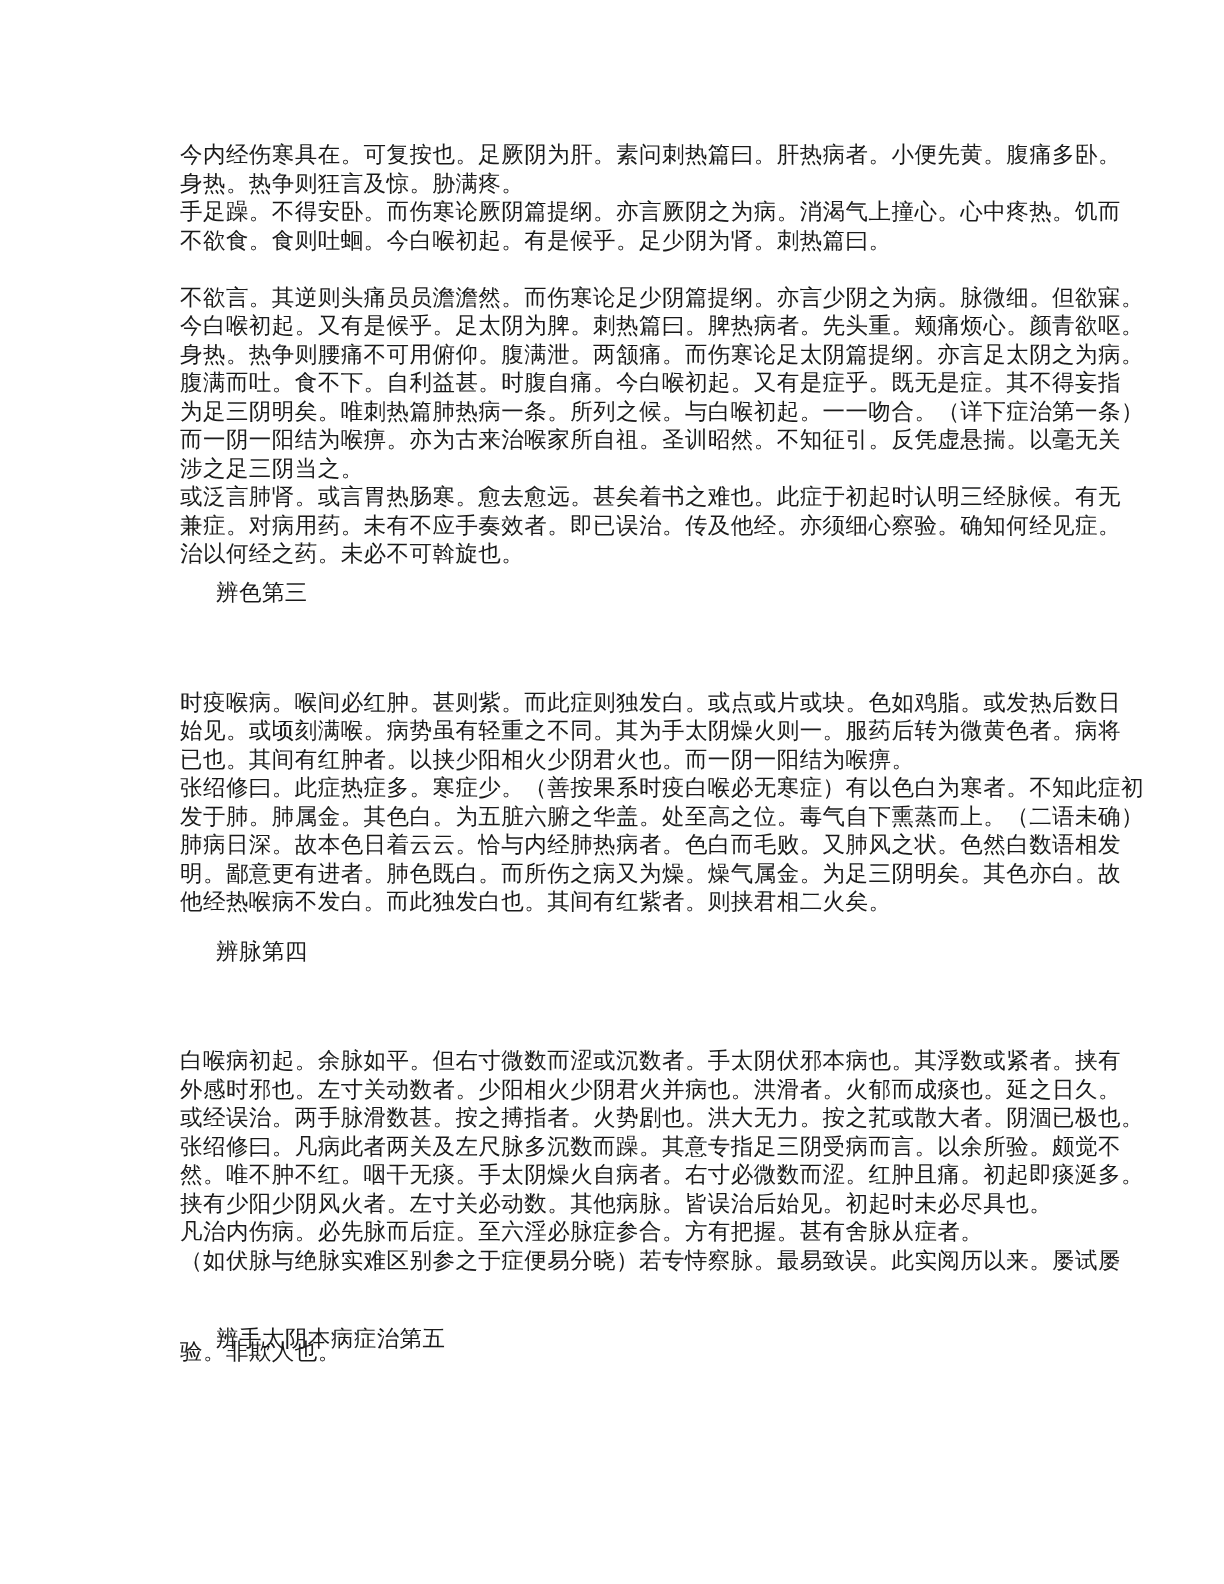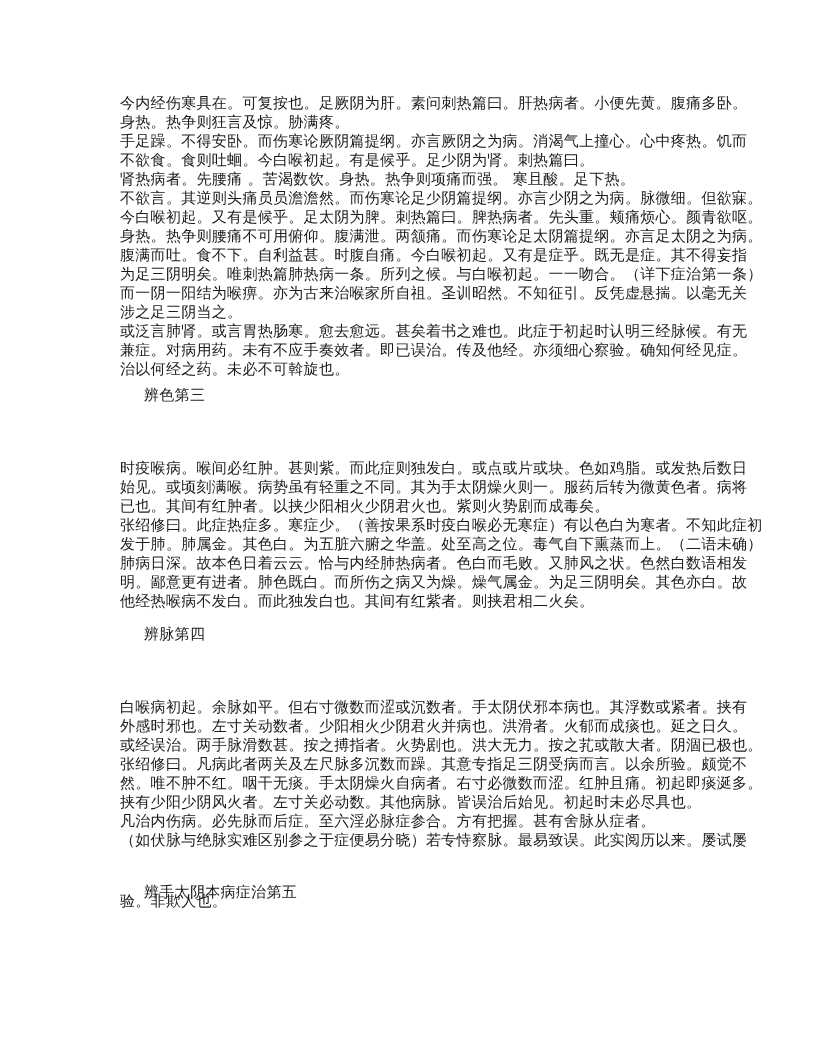--- a/index.html
+++ b/index.html
@@ -19,37 +19,36 @@
 </style>
 </head>
 <body>
 
 <div class="page">
 
   <div class="line" style="top:94px">今内经伤寒具在。可复按也。足厥阴为肝。素问刺热篇曰。肝热病者。小便先黄。腹痛多卧。</div>
   <div class="line" style="top:113px">身热。热争则狂言及惊。胁满疼。</div>
   <div class="line" style="top:132px">手足躁。不得安卧。而伤寒论厥阴篇提纲。亦言厥阴之为病。消渴气上撞心。心中疼热。饥而</div>
   <div class="line" style="top:151px">不欲食。食则吐蛔。今白喉初起。有是候乎。足少阴为肾。刺热篇曰。</div>
-  <div class="line" style="top:170px">肾热病者。先腰痛 。苦渴数饮。身热。热争则项痛而强。 寒且酸。足下热。</div>
   <div class="line" style="top:189px">不欲言。其逆则头痛员员澹澹然。而伤寒论足少阴篇提纲。亦言少阴之为病。脉微细。但欲寐。</div>
   <div class="line" style="top:208px">今白喉初起。又有是候乎。足太阴为脾。刺热篇曰。脾热病者。先头重。颊痛烦心。颜青欲呕。</div>
   <div class="line" style="top:227px">身热。热争则腰痛不可用俯仰。腹满泄。两颔痛。而伤寒论足太阴篇提纲。亦言足太阴之为病。</div>
   <div class="line" style="top:246px">腹满而吐。食不下。自利益甚。时腹自痛。今白喉初起。又有是症乎。既无是症。其不得妄指</div>
   <div class="line" style="top:265px">为足三阴明矣。唯刺热篇肺热病一条。所列之候。与白喉初起。一一吻合。（详下症治第一条）</div>
   <div class="line" style="top:284px">而一阴一阳结为喉痹。亦为古来治喉家所自祖。圣训昭然。不知征引。反凭虚悬揣。以毫无关</div>
   <div class="line" style="top:303px">涉之足三阴当之。</div>
   <div class="line" style="top:322px">或泛言肺肾。或言胃热肠寒。愈去愈远。甚矣着书之难也。此症于初起时认明三经脉候。有无</div>
   <div class="line" style="top:341px">兼症。对病用药。未有不应手奏效者。即已误治。传及他经。亦须细心察验。确知何经见症。</div>
   <div class="line" style="top:360px">治以何经之药。未必不可斡旋也。</div>
 
   <div class="line heading" style="top:386px">辨色第三</div>
 
   <div class="line" style="top:459px">时疫喉病。喉间必红肿。甚则紫。而此症则独发白。或点或片或块。色如鸡脂。或发热后数日</div>
   <div class="line" style="top:478px">始见。或顷刻满喉。病势虽有轻重之不同。其为手太阴燥火则一。服药后转为微黄色者。病将</div>
-  <div class="line" style="top:497px">已也。其间有红肿者。以挟少阳相火少阴君火也。紫则火势剧而成毒矣。</div>
+  <div class="line" style="top:497px">已也。其间有红肿者。以挟少阳相火少阴君火也。而一阴一阳结为喉痹。</div>
   <div class="line" style="top:516px">张绍修曰。此症热症多。寒症少。（善按果系时疫白喉必无寒症）有以色白为寒者。不知此症初</div>
   <div class="line" style="top:535px">发于肺。肺属金。其色白。为五脏六腑之华盖。处至高之位。毒气自下熏蒸而上。（二语未确）</div>
   <div class="line" style="top:554px">肺病日深。故本色日着云云。恰与内经肺热病者。色白而毛败。又肺风之状。色然白数语相发</div>
   <div class="line" style="top:573px">明。鄙意更有进者。肺色既白。而所伤之病又为燥。燥气属金。为足三阴明矣。其色亦白。故</div>
   <div class="line" style="top:592px">他经热喉病不发白。而此独发白也。其间有红紫者。则挟君相二火矣。</div>
 
   <div class="line heading" style="top:625px">辨脉第四</div>
 
   <div class="line" style="top:698px">白喉病初起。余脉如平。但右寸微数而涩或沉数者。手太阴伏邪本病也。其浮数或紧者。挟有</div>
   <div class="line" style="top:717px">外感时邪也。左寸关动数者。少阳相火少阴君火并病也。洪滑者。火郁而成痰也。延之日久。</div>

